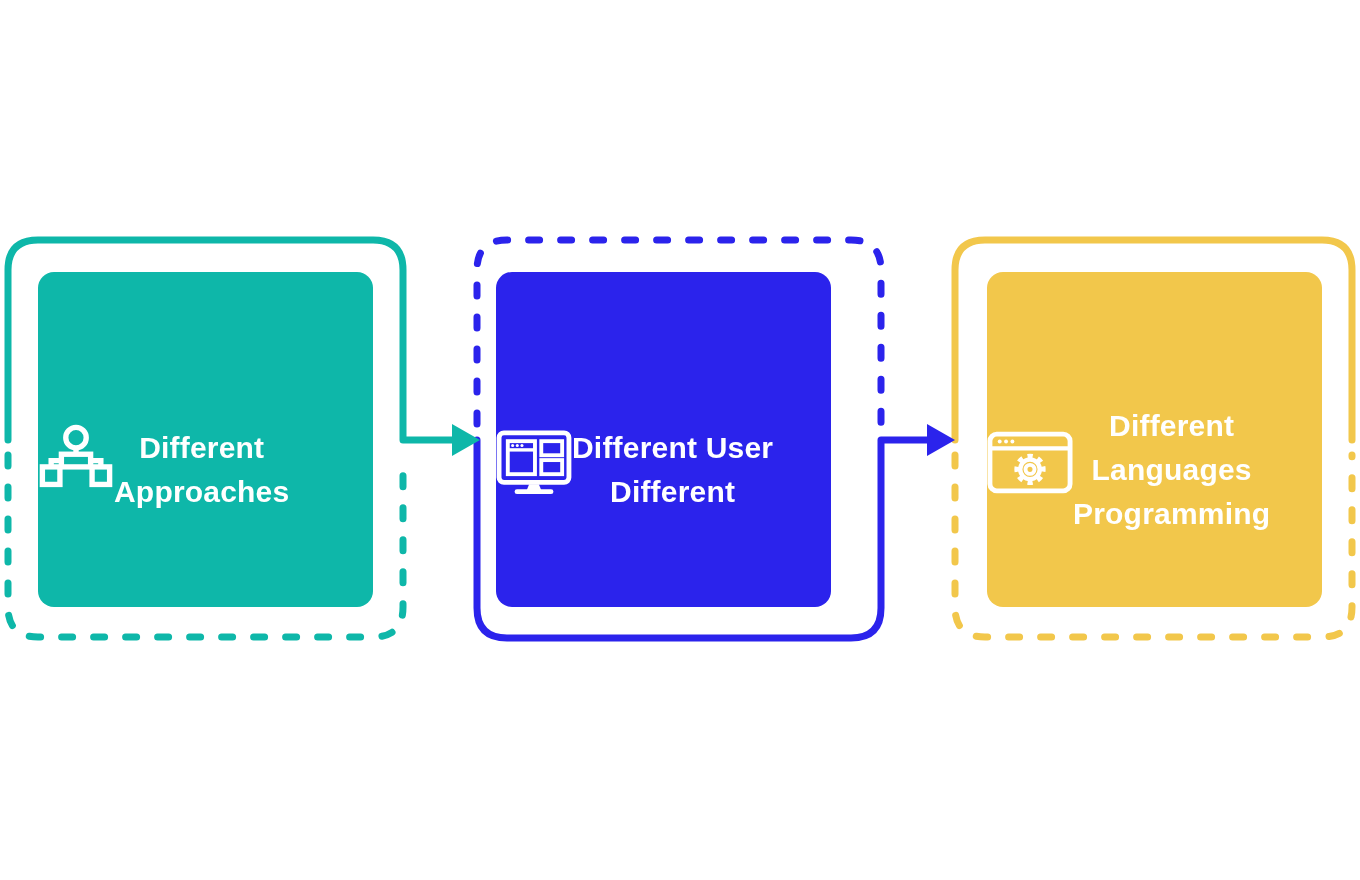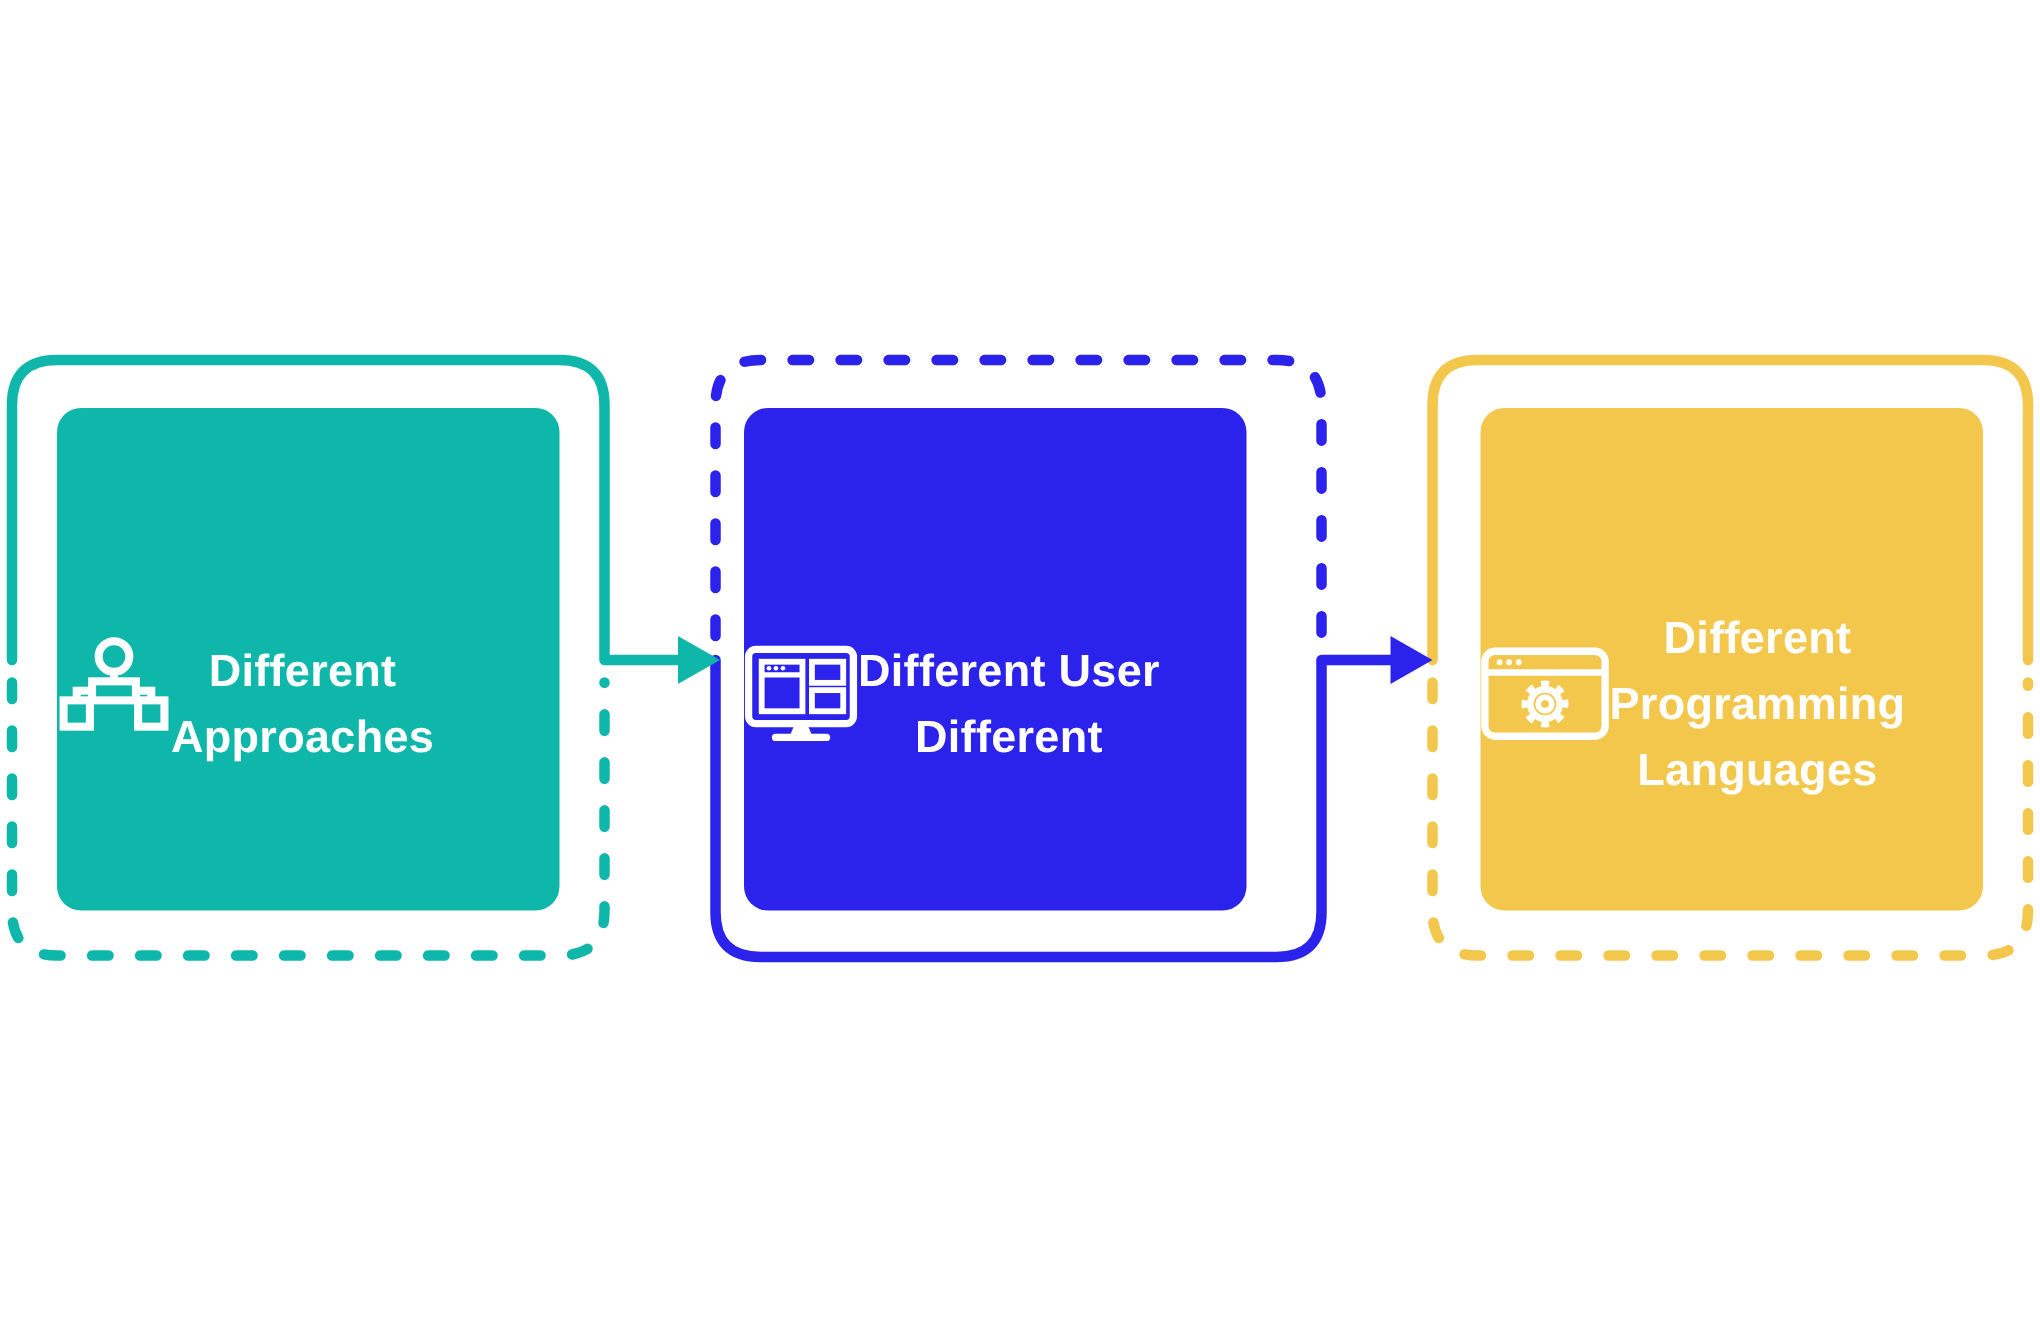--- a/index.html
+++ b/index.html
@@ -121,22 +121,22 @@
         </g>
         <g fill="currentColor" stroke="none">
           <circle cx="13" cy="10.5" r="2"></circle>
           <circle cx="19.5" cy="10.5" r="2"></circle>
           <circle cx="26" cy="10.5" r="2"></circle>
         </g>
       </svg>
     </div>
     <div class="card-text">
       <div class="line">Different</div>
+      <div class="line">Languages</div>
       <div class="line">Programming</div>
-      <div class="line">Languages</div>
     </div>
   </div>
 
   <svg class="connectors" viewBox="0 0 1360 880" aria-hidden="true">
 
     <path class="stroke-teal" d="M8 440 V270 Q8 240 38 240 H373 Q403 240 403 270 V440 H452"></path>
     <path class="stroke-teal dashed" d="M8 455 V607 Q8 637 38 637 H373 Q403 637 403 607 V455"></path>
 
     <path class="stroke-blue dashed" d="M477 424 V270 Q477 240 507 240 H851 Q881 240 881 270 V424"></path>
     <path class="stroke-blue" d="M477 440 V608 Q477 638 507 638 H851 Q881 638 881 608 V440 H927"></path>

